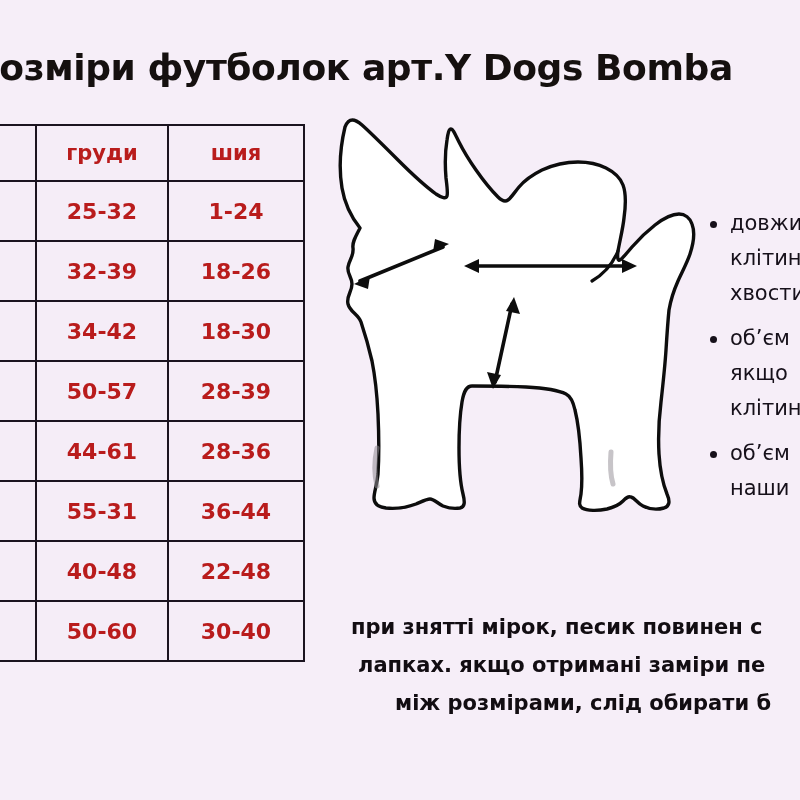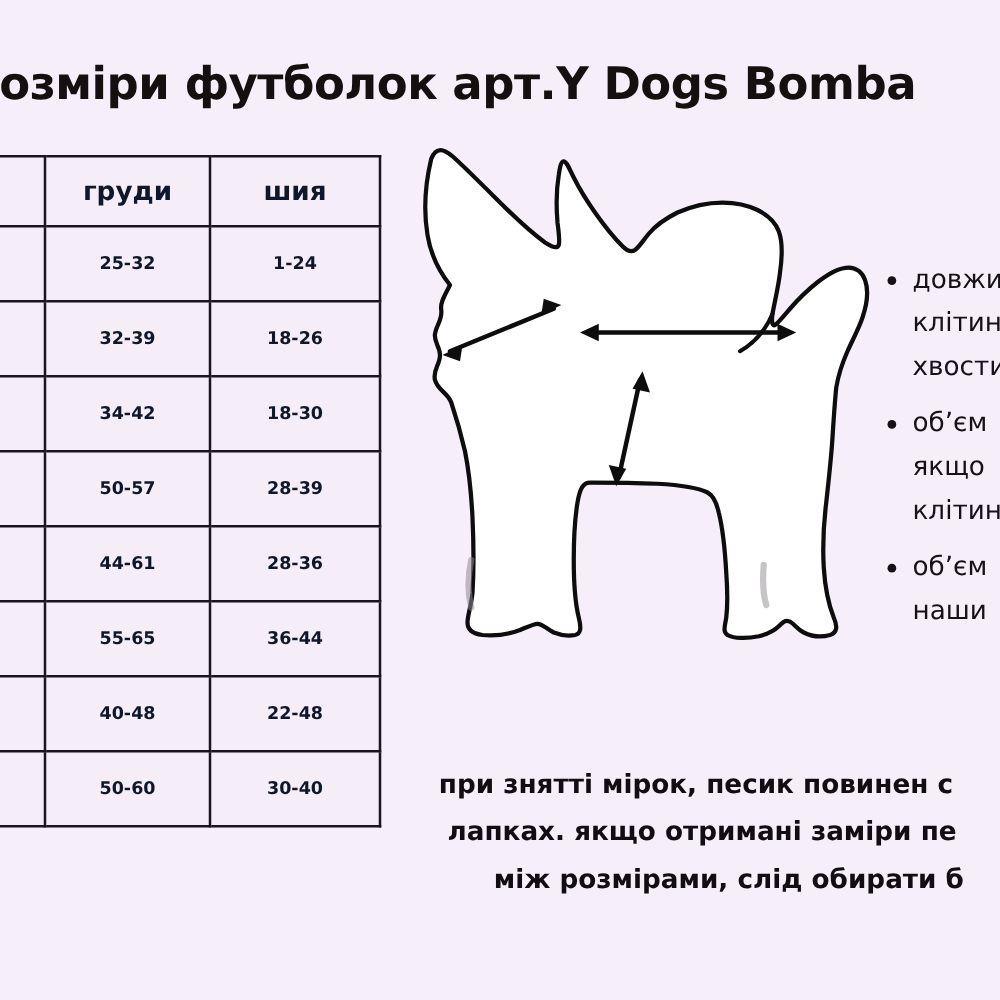--- a/index.html
+++ b/index.html
@@ -50,30 +50,30 @@
   }
   #size-table col.c0 { width: 132px; }
   #size-table col.c1 { width: 132px; }
   #size-table col.c2 { width: 136px; }
   #size-table th, #size-table td {
     border: 2px solid #1b1420;
     text-align: center;
     vertical-align: middle;
     font-family: "DejaVu Sans", sans-serif;
     font-weight: bold;
-    color: #0f172a;
+    color: #b91c1c;
     background: #f5edf7;
   }
   #size-table th {
     height: 52px;
     font-size: 21px;
   }
   #size-table td {
     height: 56px;
-    font-size: 14px;
+    font-size: 22px;
   }
 
   
   #dog-figure {
     position: absolute;
     left: 330px;
     top: 118px;
     width: 372px;
     height: 404px;
   }
@@ -170,21 +170,21 @@
         <td>50-57</td>
         <td>28-39</td>
       </tr>
       <tr>
         <td></td>
         <td>44-61</td>
         <td>28-36</td>
       </tr>
       <tr>
         <td></td>
-        <td>55-65</td>
+        <td>55-31</td>
         <td>36-44</td>
       </tr>
       <tr>
         <td></td>
         <td>40-48</td>
         <td>22-48</td>
       </tr>
       <tr>
         <td></td>
         <td>50-60</td>

